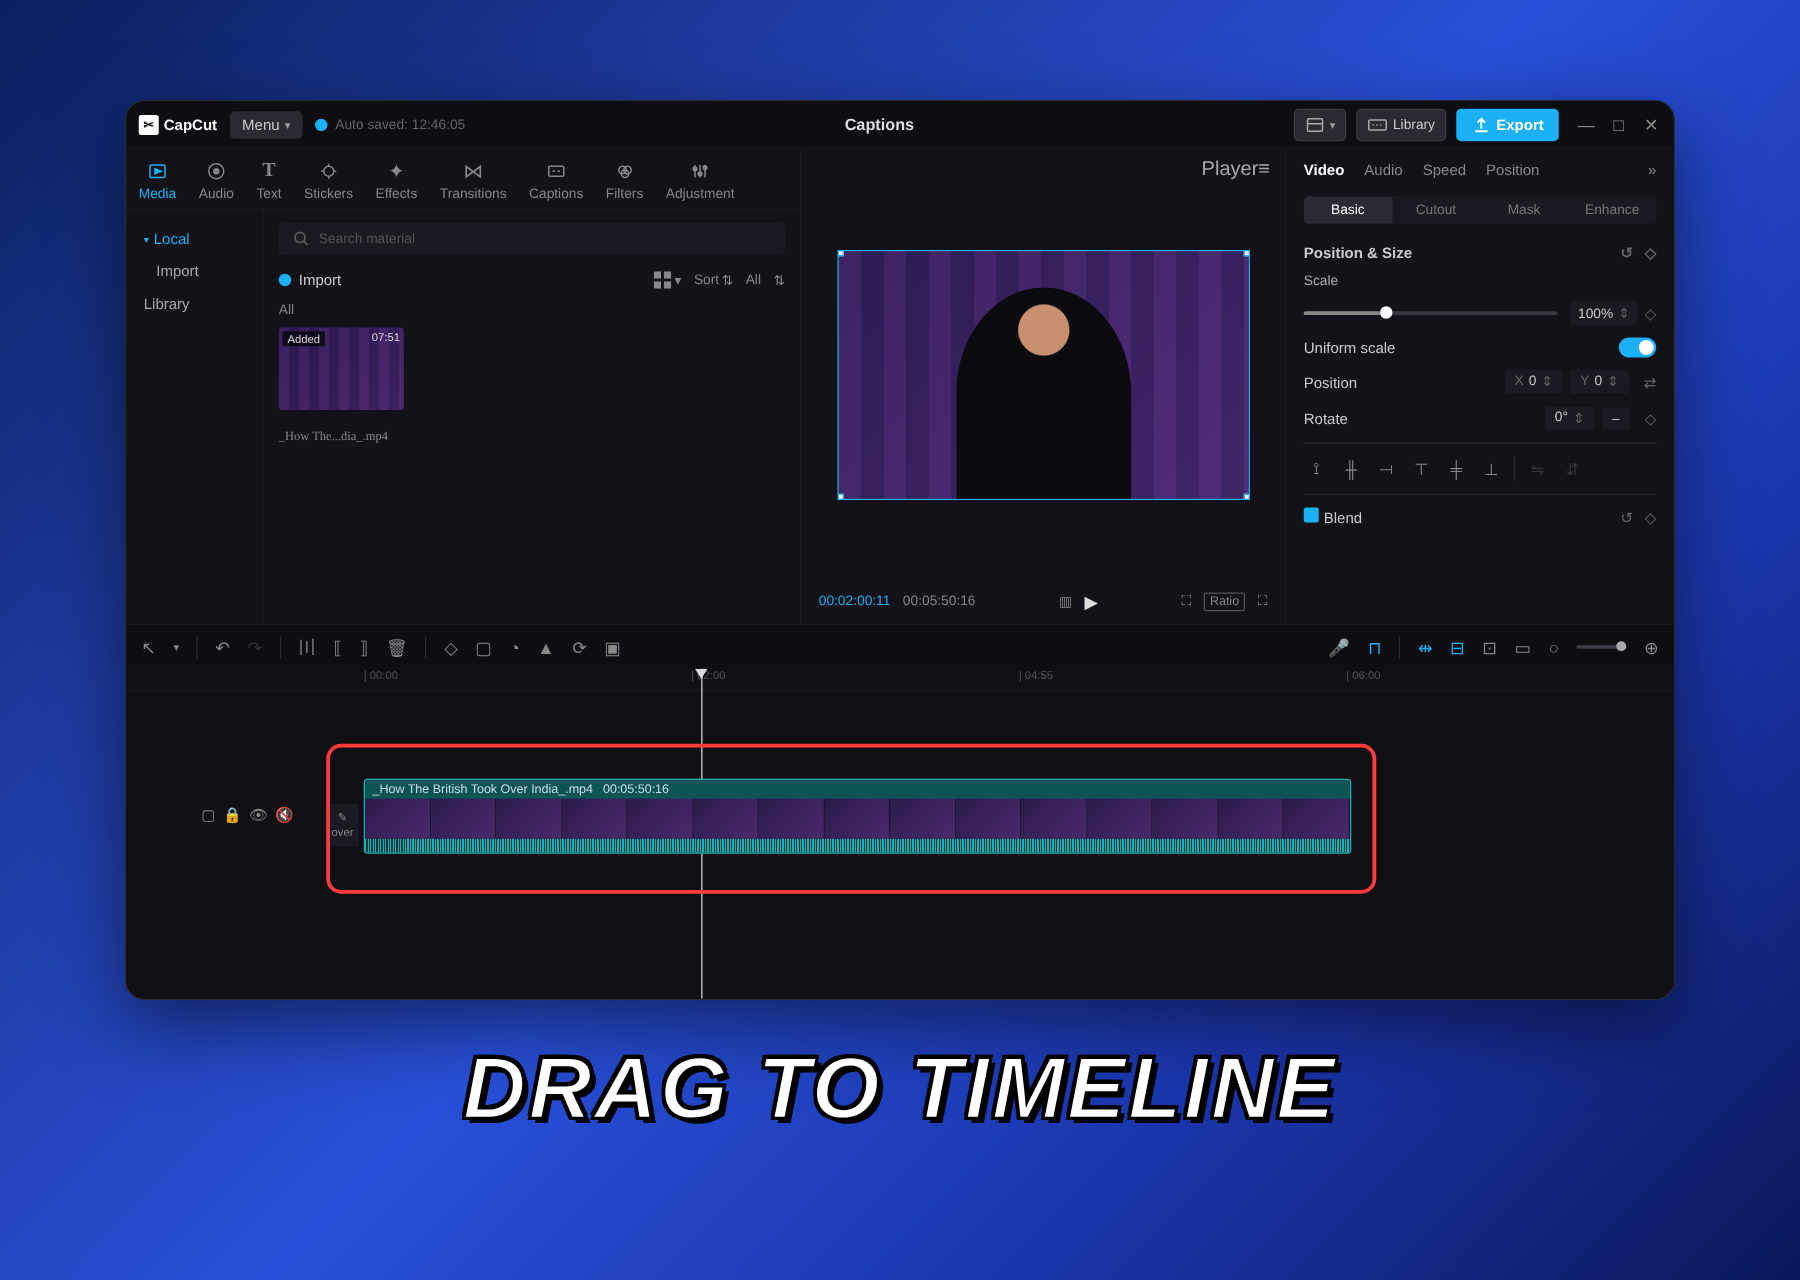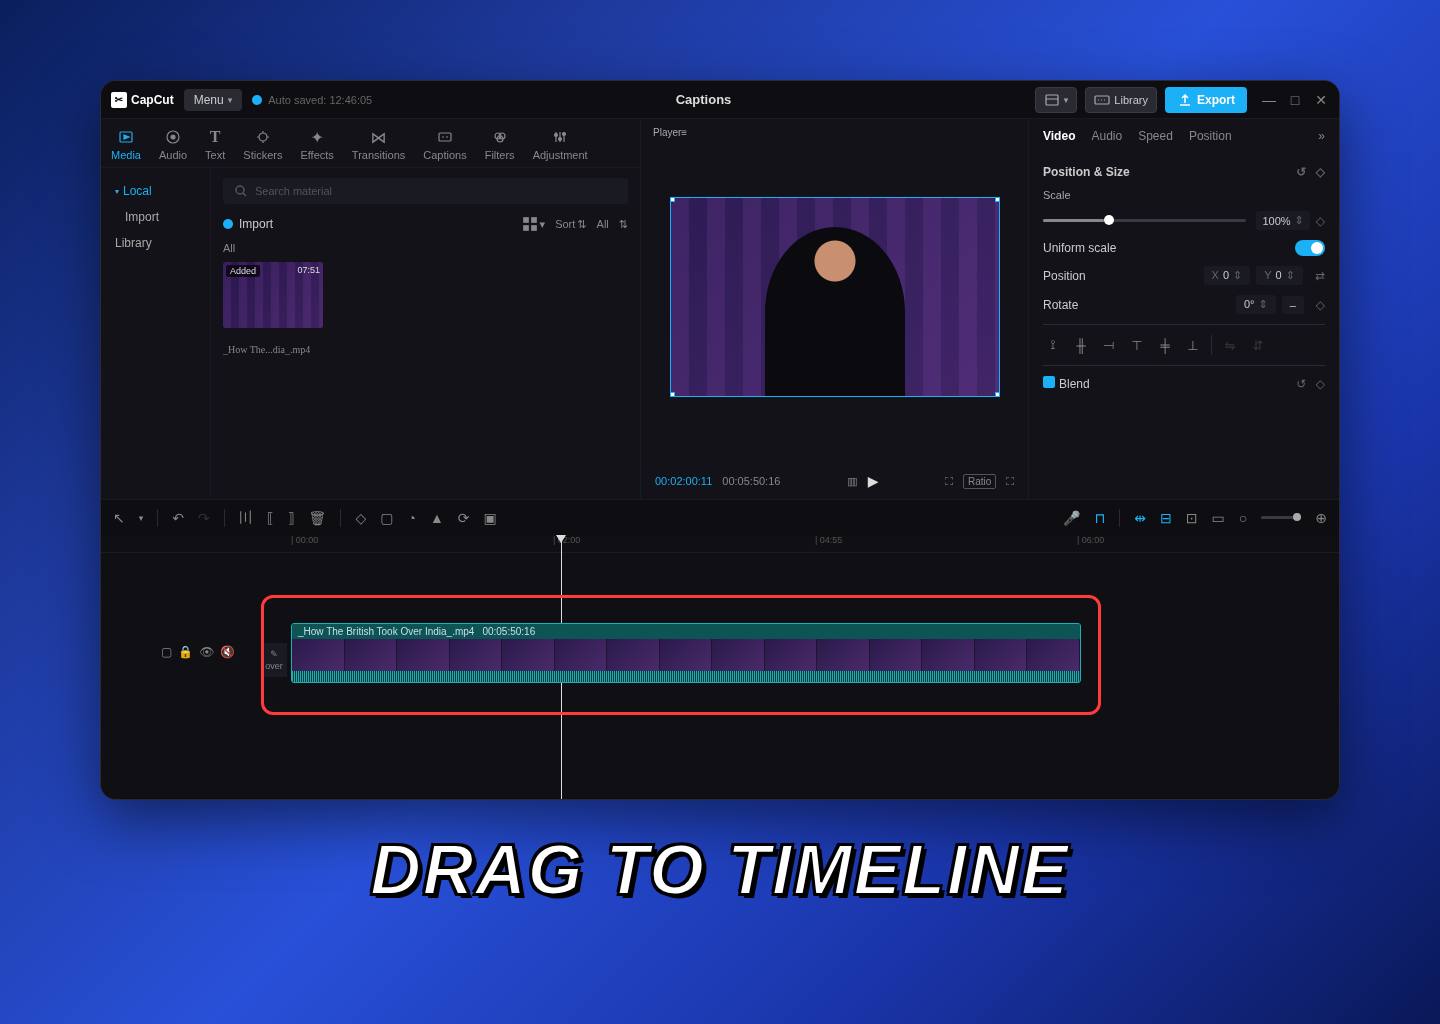--- a/index.html
+++ b/index.html
@@ -61,21 +61,21 @@
 .import-tools { display: flex; gap: 10px; color: #888; font-size: 11px;}
 .import-tools span { cursor: pointer; display: flex; align-items: center; gap: 2px;}
 .all-lbl { color: #888; font-size: 11px; margin-top: 10px;}
 .thumb { width: 116px; margin-top: 8px;}
 .thumb-img { width: 100px; height: 66px; background: linear-gradient(135deg, #2a1a4a, #4a2a6a); border-radius: 3px; position: relative; overflow: hidden;}
 .thumb-img::before { content: ""; position: absolute; inset: 0; background: repeating-linear-gradient(90deg, rgba(80,40,120,0.4) 0 8px, rgba(40,20,80,0.4) 8px 16px);}
 .thumb-badge { position: absolute; top: 3px; left: 3px; background: rgba(0,0,0,0.7); color: #ddd; font-size: 9px; padding: 1px 4px; border-radius: 2px;}
 .thumb-dur { position: absolute; top: 3px; right: 3px; color: #ddd; font-size: 9px;}
 .thumb-name { color: #888; font-size: 10px; margin-top: 16px; white-space: nowrap; overflow: hidden; text-overflow: ellipsis; font-family: Liberation Serif, serif;}
 
-.player-head { display: flex; align-items: center; justify-content: flex-start; padding: 8px 12px; color: #aaa; font-size: 10px;}
+.player-head { display: flex; align-items: center; justify-content: flex-end; padding: 8px 12px; color: #aaa; font-size: 16px;}
 .player-body { flex: 1; display: flex; align-items: center; justify-content: center; padding: 10px 14px 0 14px;}
 .preview { width: 330px; height: 200px; background: linear-gradient(135deg, #2a1a4a, #4a2a6a); position: relative; border: 1px solid #1cb0f6; display: flex; align-items: center; justify-content: center; overflow: hidden;}
 .preview::before { content: ""; position: absolute; inset: 0; background: repeating-linear-gradient(90deg, rgba(90,50,140,0.4) 0 18px, rgba(50,30,100,0.4) 18px 36px);}
 .person { width: 140px; height: 170px; background: radial-gradient(circle at 50% 20%, #c89070 0 20px, transparent 21px), linear-gradient(#0a0a0f, #0a0a0f); border-radius: 50% 50% 0 0; position: relative; z-index: 2; margin-top: 30px;}
 .preview .handle { position: absolute; width: 8px; height: 8px; background: #fff; border: 1px solid #1cb0f6;}
 .h-tl { top: -4px; left: -4px;} .h-tr { top: -4px; right: -4px;} .h-bl { bottom: -4px; left: -4px;} .h-br { bottom: -4px; right: -4px;}
 .player-controls { display: flex; align-items: center; justify-content: space-between; padding: 36px 14px 10px 14px; color: #888; font-size: 11px;}
 .pc-left { display: flex; gap: 10px;}
 .pc-left .cur { color: #1cb0f6;}
 .pc-mid { display: flex; gap: 10px; align-items: center;}
@@ -339,20 +339,26 @@
       </div>
     </div>
 
     <div class="panel-right">
       <div class="rtabs">
         <span class="rtab active">Video</span>
         <span class="rtab">Audio</span>
         <span class="rtab">Speed</span>
         <span class="rtab">Position</span>
         <span class="more">»</span>
+      </div>
+      <div class="subtabs">
+        <div class="subtab active">Basic</div>
+        <div class="subtab">Cutout</div>
+        <div class="subtab">Mask</div>
+        <div class="subtab">Enhance</div>
       </div>
       <div class="props">
         <div class="prop-head">
           <span>Position &amp; Size</span>
           <span>
             <span class="key-ico">↺</span>
             <span class="key-ico">◇</span>
           </span>
         </div>
         <div style="font-size:11px;color:#aaa">Scale</div>

